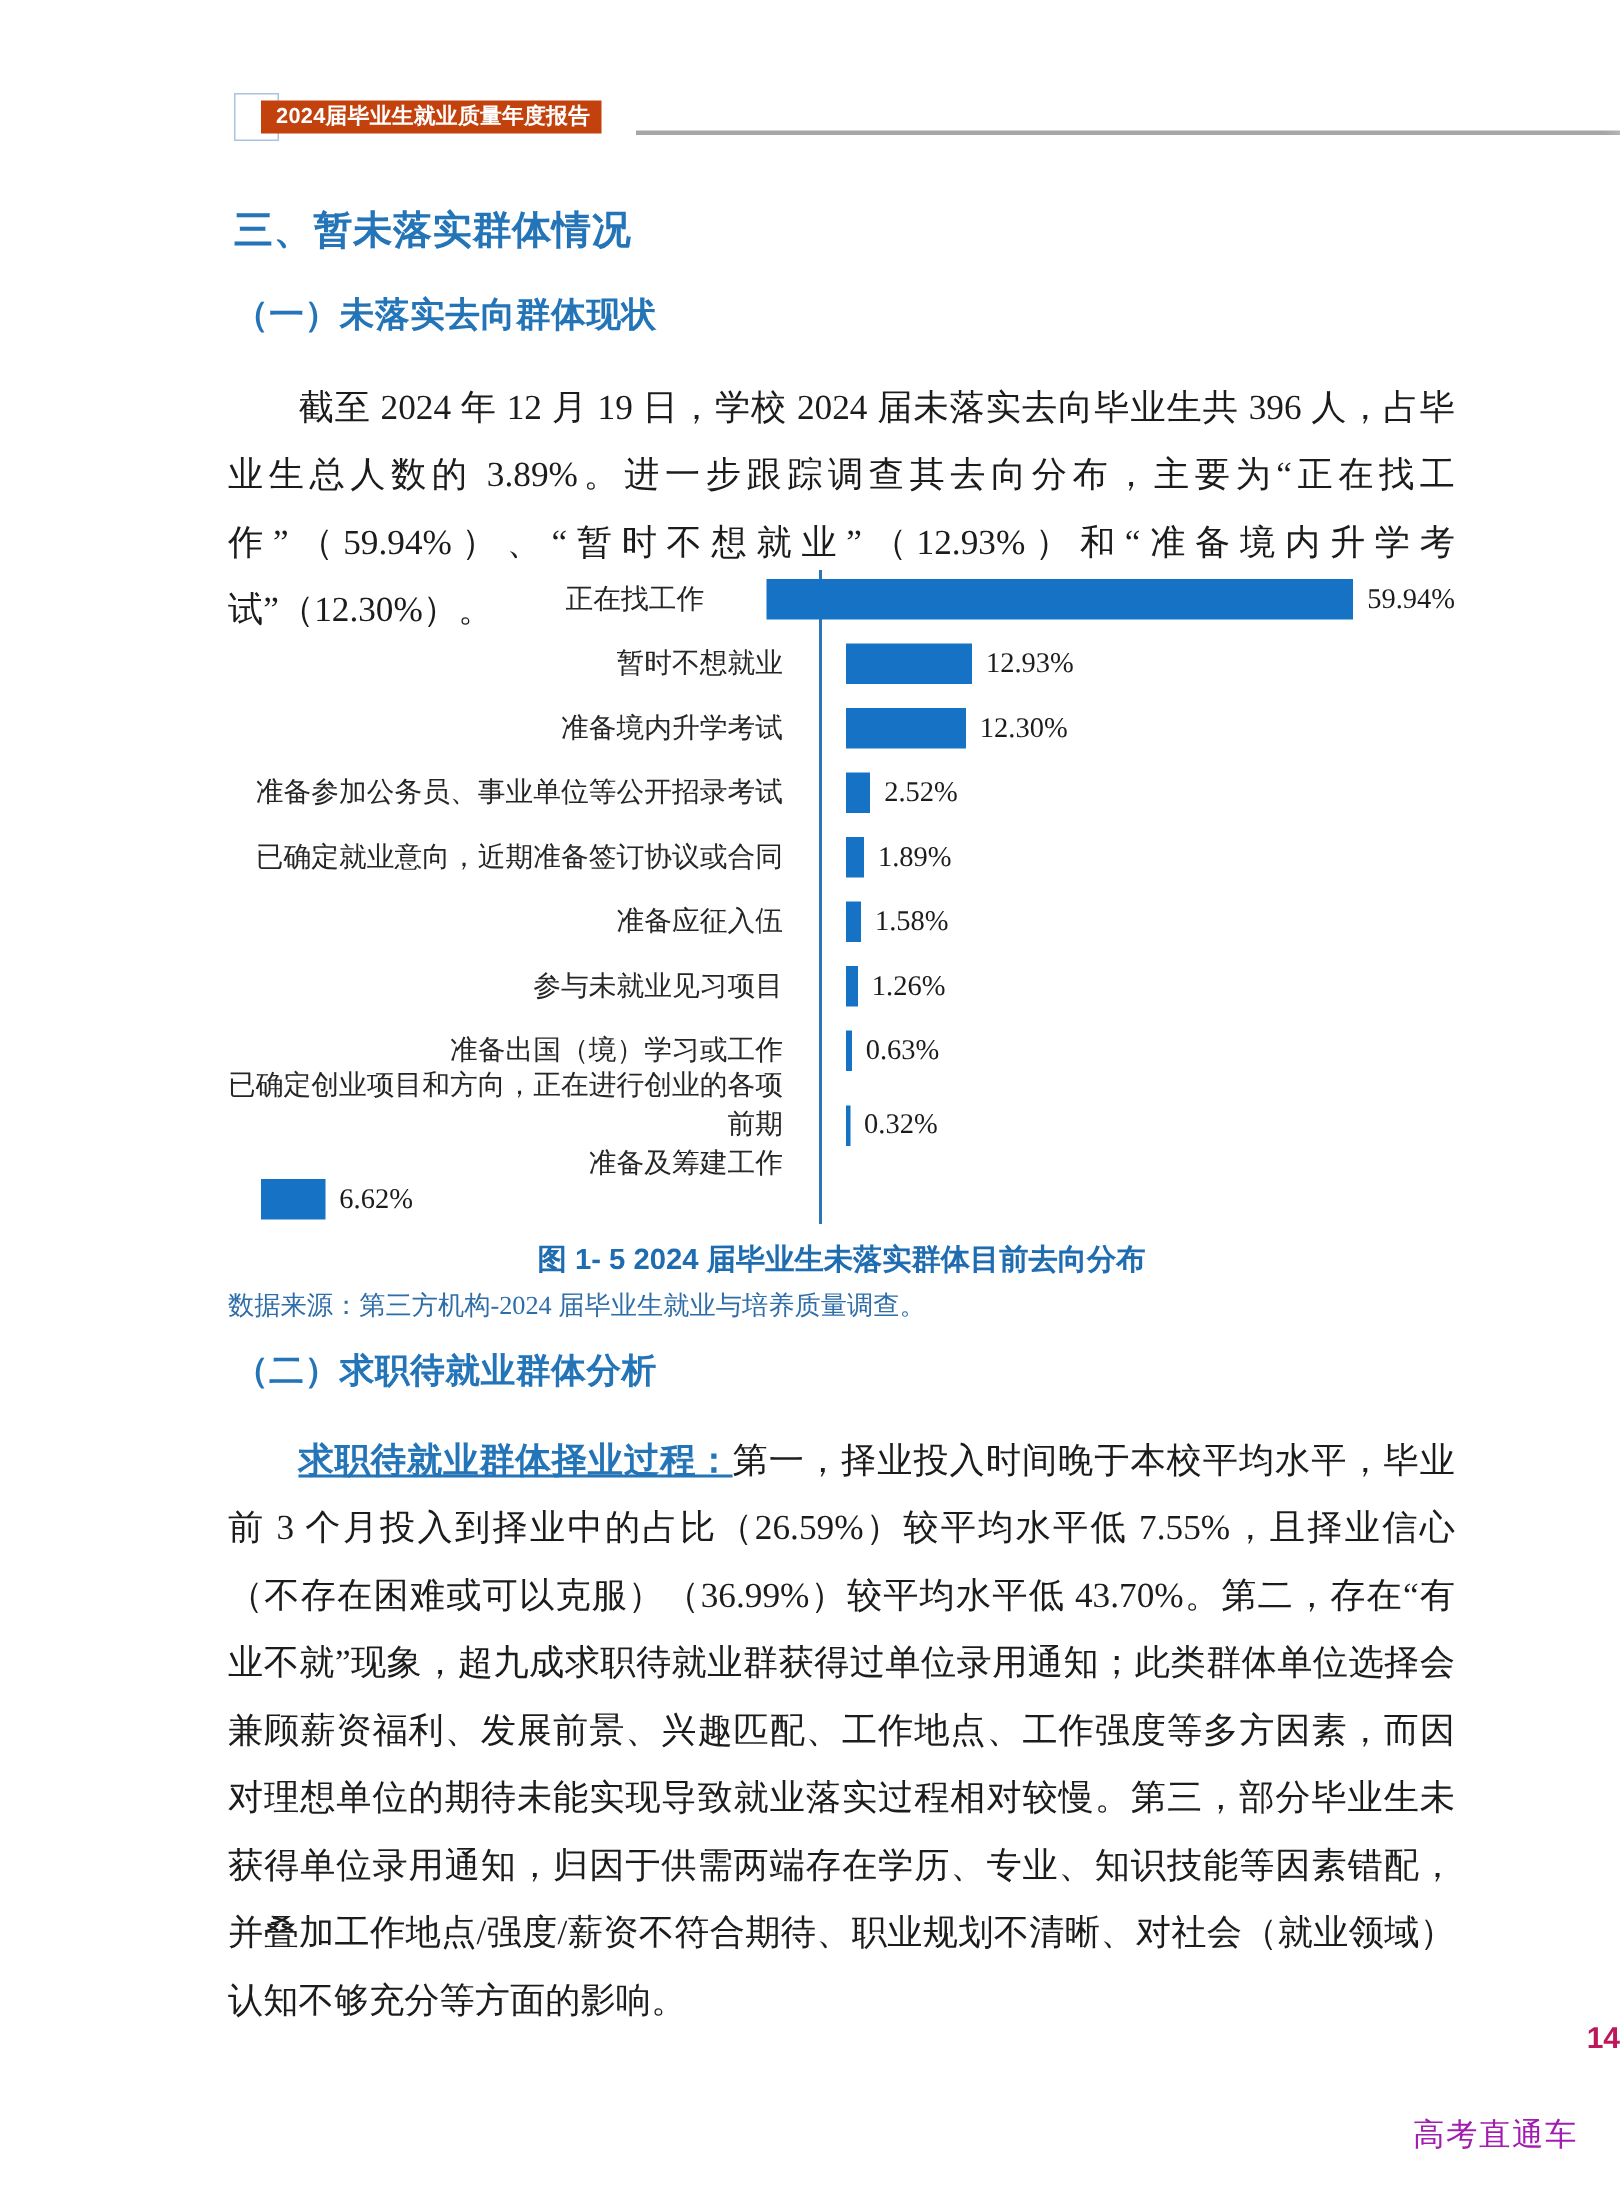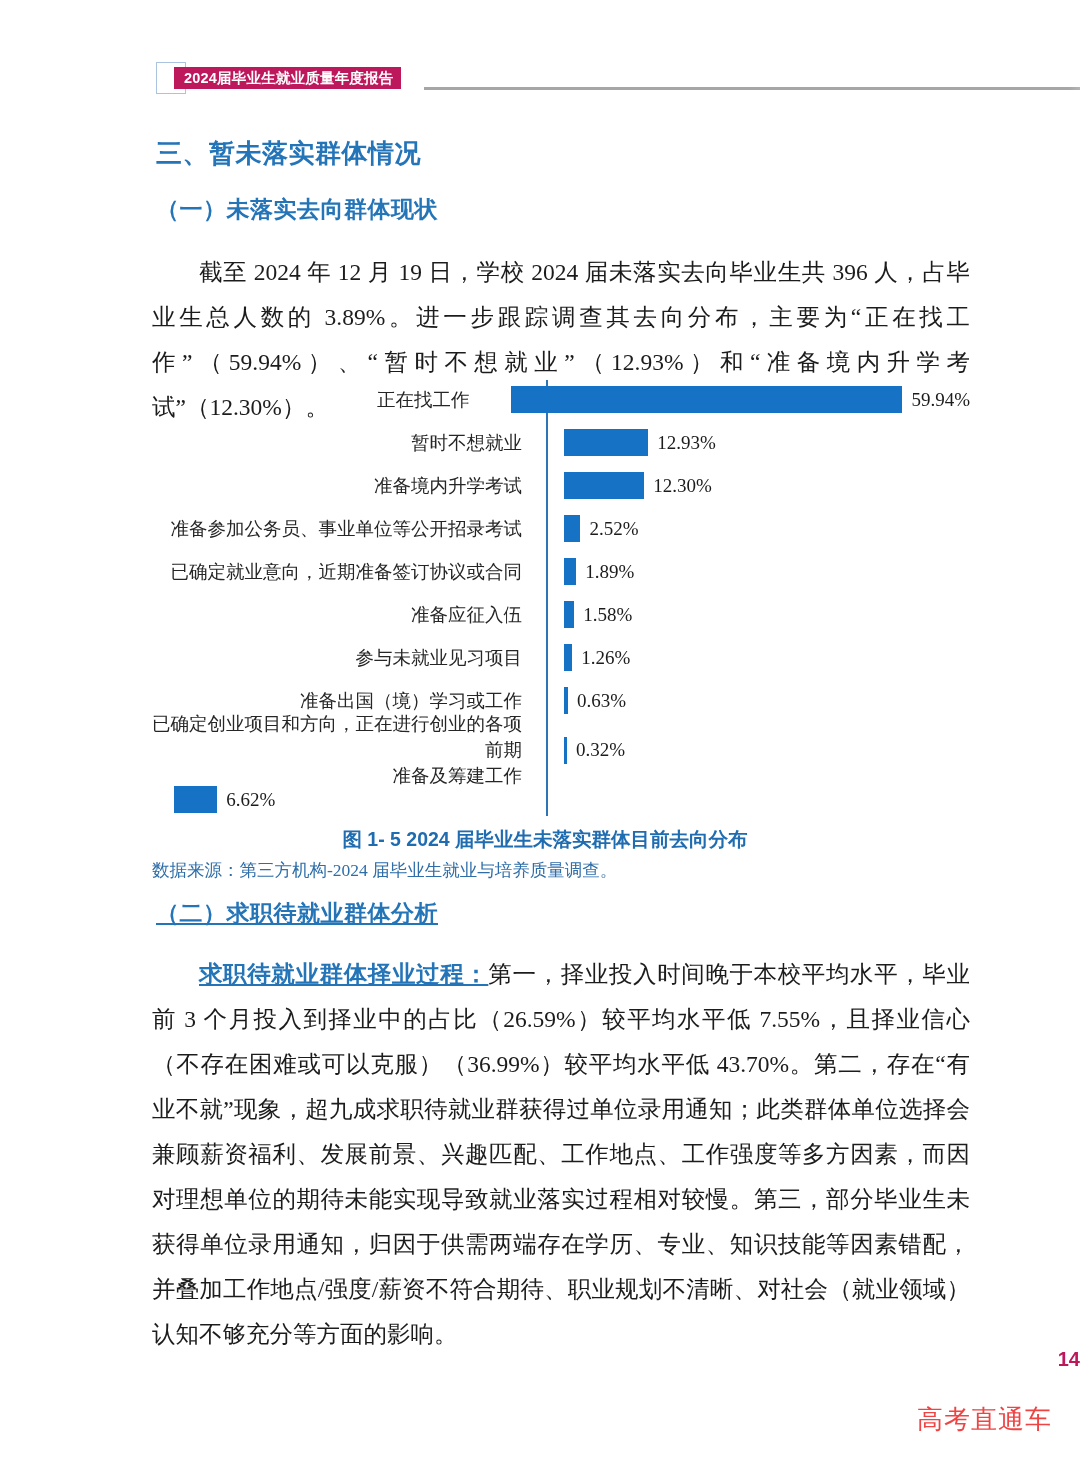--- a/index.html
+++ b/index.html
@@ -38,21 +38,21 @@
     border: 1px solid #a9c3e0;
     box-sizing: border-box;
     background: #ffffff;
   }
   .header-badge {
     position: absolute;
     left: 18px;
     top: 5px;
     height: 22px;
     padding: 0 8px 0 10px;
-    background: #be185d;
+    background: #c2410c;
     color: #ffffff;
     font-family: "Liberation Sans", "DejaVu Sans", sans-serif;
     font-weight: bold;
     font-size: 14.5px;
     line-height: 22px;
     letter-spacing: 0.2px;
     white-space: nowrap;
   }
   .header-rule {
     position: absolute;
@@ -79,21 +79,21 @@
     position: absolute;
     margin: 0;
     left: 156px;
     font-family: "Liberation Sans", "DejaVu Sans", sans-serif;
     font-size: 23px;
     font-weight: bold;
     color: #2474b8;
     letter-spacing: 0.5px;
   }
   h2.subsec-1 { top: 194px; }
-  h2.subsec-2 { top: 898px; text-decoration: underline; }
+  h2.subsec-2 { top: 898px; }
 
   
   p.body {
     position: absolute;
     margin: 0;
     left: 152px;
     width: 818px;
     font-size: 23.5px;
     line-height: 45px;
     text-align: justify;
@@ -164,21 +164,21 @@
   .bar-value {
     font-size: 19px;
     color: #1c1c1c;
     margin-left: 9px;
     white-space: nowrap;
   }
 
   
   .fig-caption {
     position: absolute;
-    left: 136px;
+    left: 152px;
     top: 826px;
     width: 818px;
     text-align: center;
     font-family: "Liberation Sans", "DejaVu Sans", sans-serif;
     font-size: 19.5px;
     font-weight: bold;
     color: #1f6cb0;
   }
   .data-source {
     position: absolute;
@@ -198,22 +198,22 @@
     font-family: "Liberation Sans", "DejaVu Sans", sans-serif;
     font-size: 20px;
     font-weight: bold;
     color: #be185d;
   }
   .watermark {
     position: absolute;
     right: 28px;
     bottom: 28px;
     font-family: "Liberation Sans", "DejaVu Sans", sans-serif;
-    font-size: 26px;
-    color: #ef4444;
+    font-size: 21px;
+    color: #a21caf;
     letter-spacing: 1px;
   }
 </style>
 </head>
 <body>
 
 <div class="page">
 
   <div class="header">
     <div class="header-box"></div>

